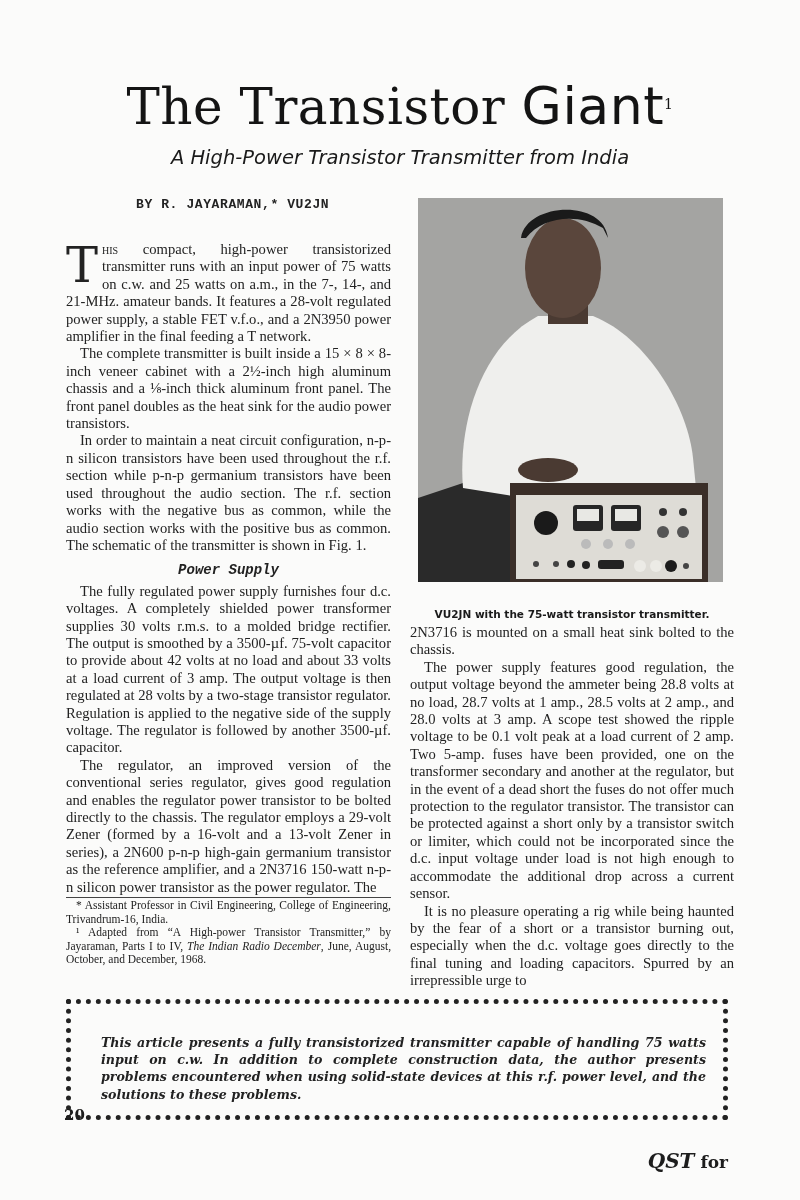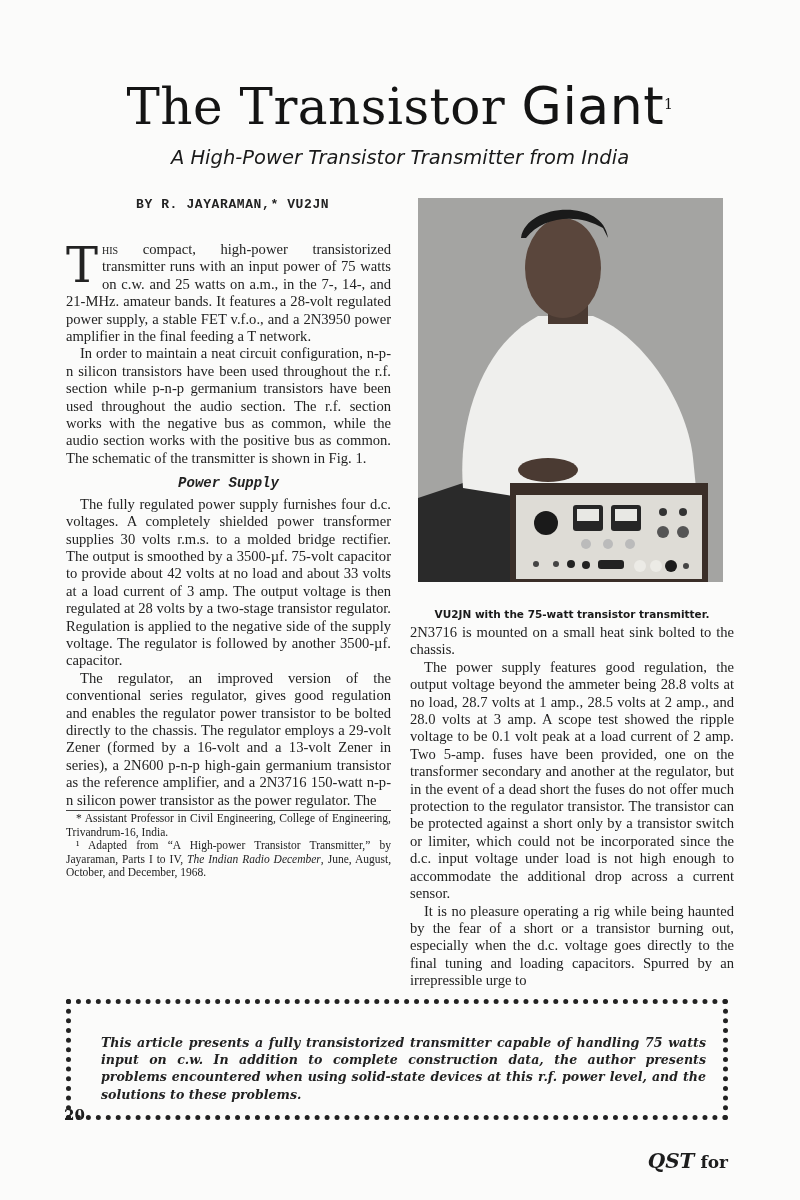--- a/index.html
+++ b/index.html
@@ -42,20 +42,21 @@
 <body>
 
 <h1 class="title" style="margin:0;font-weight:normal;">
   <span>The Transistor </span><span class="big">Giant</span><sup>1</sup>
 </h1>
 <div class="subtitle">A High-Power Transistor Transmitter from India</div>
 <div class="byline">BY R. JAYARAMAN,* VU2JN</div>
 
 <div class="col left">
   <p class="noind"><span class="dropcap">T</span><span class="sc">his</span><span> compact, high-power transistorized transmitter runs with an input power of 75 watts on c.w. and 25 watts on a.m., in the 7-, 14-, and 21-MHz. amateur bands. It features a 28-volt regulated power supply, a stable FET v.f.o., and a 2N3950 power amplifier in the final feeding a T network.</span></p>
+  <p>The complete transmitter is built inside a 15 × 8 × 8-inch veneer cabinet with a 2½-inch high aluminum chassis and a ⅛-inch thick aluminum front panel. The front panel doubles as the heat sink for the audio power transistors.</p>
   <p>In order to maintain a neat circuit configuration, n-p-n silicon transistors have been used throughout the r.f. section while p-n-p germanium transistors have been used throughout the audio section. The r.f. section works with the negative bus as common, while the audio section works with the positive bus as common. The schematic of the transmitter is shown in Fig. 1.</p>
   <div class="sechead">Power Supply</div>
   <p>The fully regulated power supply furnishes four d.c. voltages. A completely shielded power transformer supplies 30 volts r.m.s. to a molded bridge rectifier. The output is smoothed by a 3500-µf. 75-volt capacitor to provide about 42 volts at no load and about 33 volts at a load current of 3 amp. The output voltage is then regulated at 28 volts by a two-stage transistor regulator. Regulation is applied to the negative side of the supply voltage. The regulator is followed by another 3500-µf. capacitor.</p>
   <p>The regulator, an improved version of the conventional series regulator, gives good regulation and enables the regulator power transistor to be bolted directly to the chassis. The regulator employs a 29-volt Zener (formed by a 16-volt and a 13-volt Zener in series), a 2N600 p-n-p high-gain germanium transistor as the reference amplifier, and a 2N3716 150-watt n-p-n silicon power transistor as the power regulator. The</p>
   <div class="footnotes">
     <p>* Assistant Professor in Civil Engineering, College of Engineering, Trivandrum-16, India.</p>
     <p><span>¹ Adapted from “A High-power Transistor Transmitter,” by Jayaraman, Parts I to IV, </span><i>The Indian Radio December</i><span>, June, August, October, and December, 1968.</span></p>
   </div>
 </div>
 

